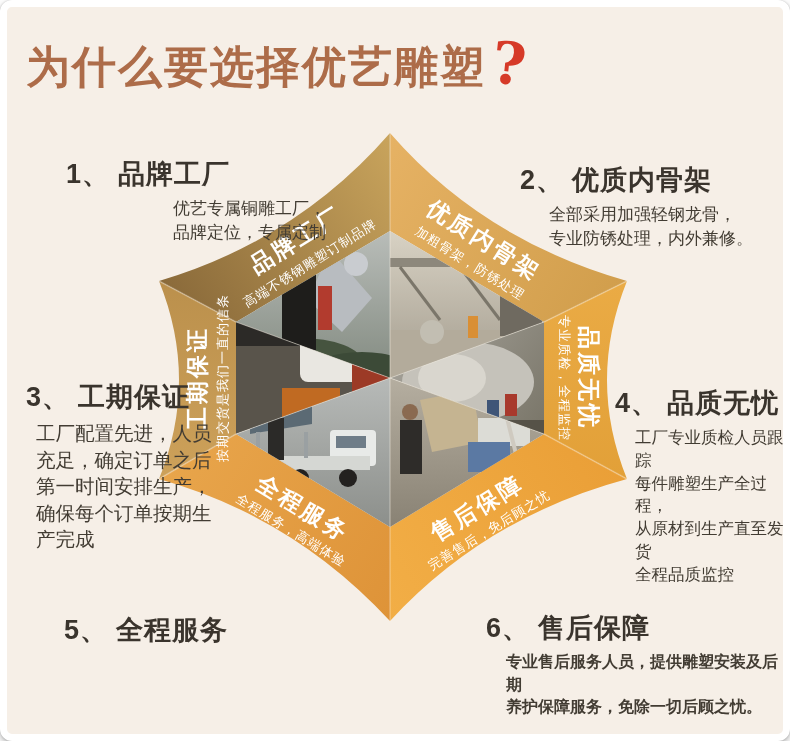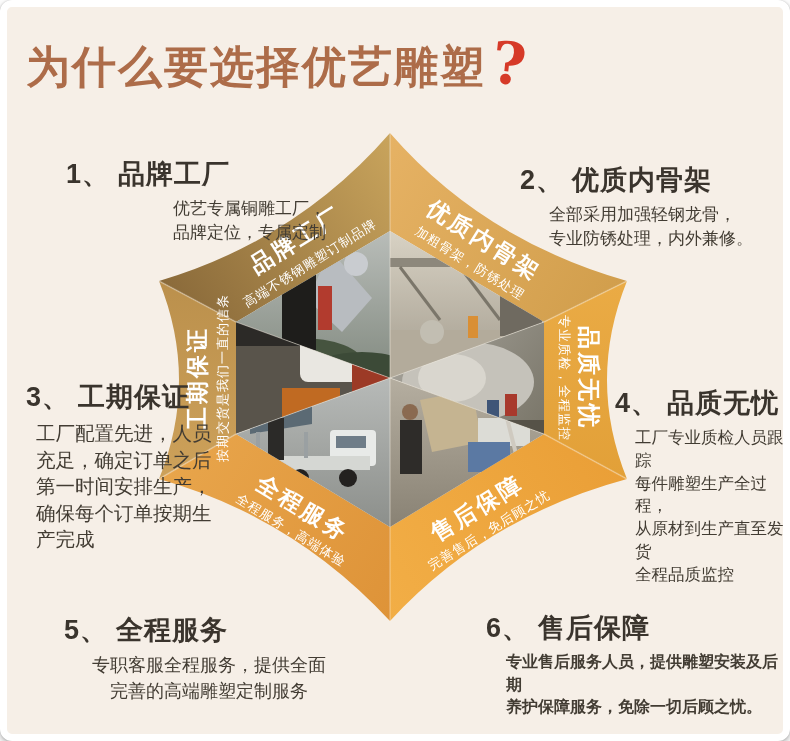--- a/index.html
+++ b/index.html
@@ -271,22 +271,20 @@
 每件雕塑生产全过程，
 从原材到生产直至发货
 全程品质监控</div>
   </div>
 
   <div class="section s5">
     <div class="sec-head">
       <span class="num">5、</span>
       <span>全程服务</span>
     </div>
-    <div class="sec-body">专职客服全程服务，提供全面
-完善的高端雕塑定制服务</div>
   </div>
 
   <div class="section s6">
     <div class="sec-head">
       <span class="num">6、</span>
       <span>售后保障</span>
     </div>
     <div class="sec-body">专业售后服务人员，提供雕塑安装及后期
 养护保障服务，免除一切后顾之忧。</div>
   </div>

